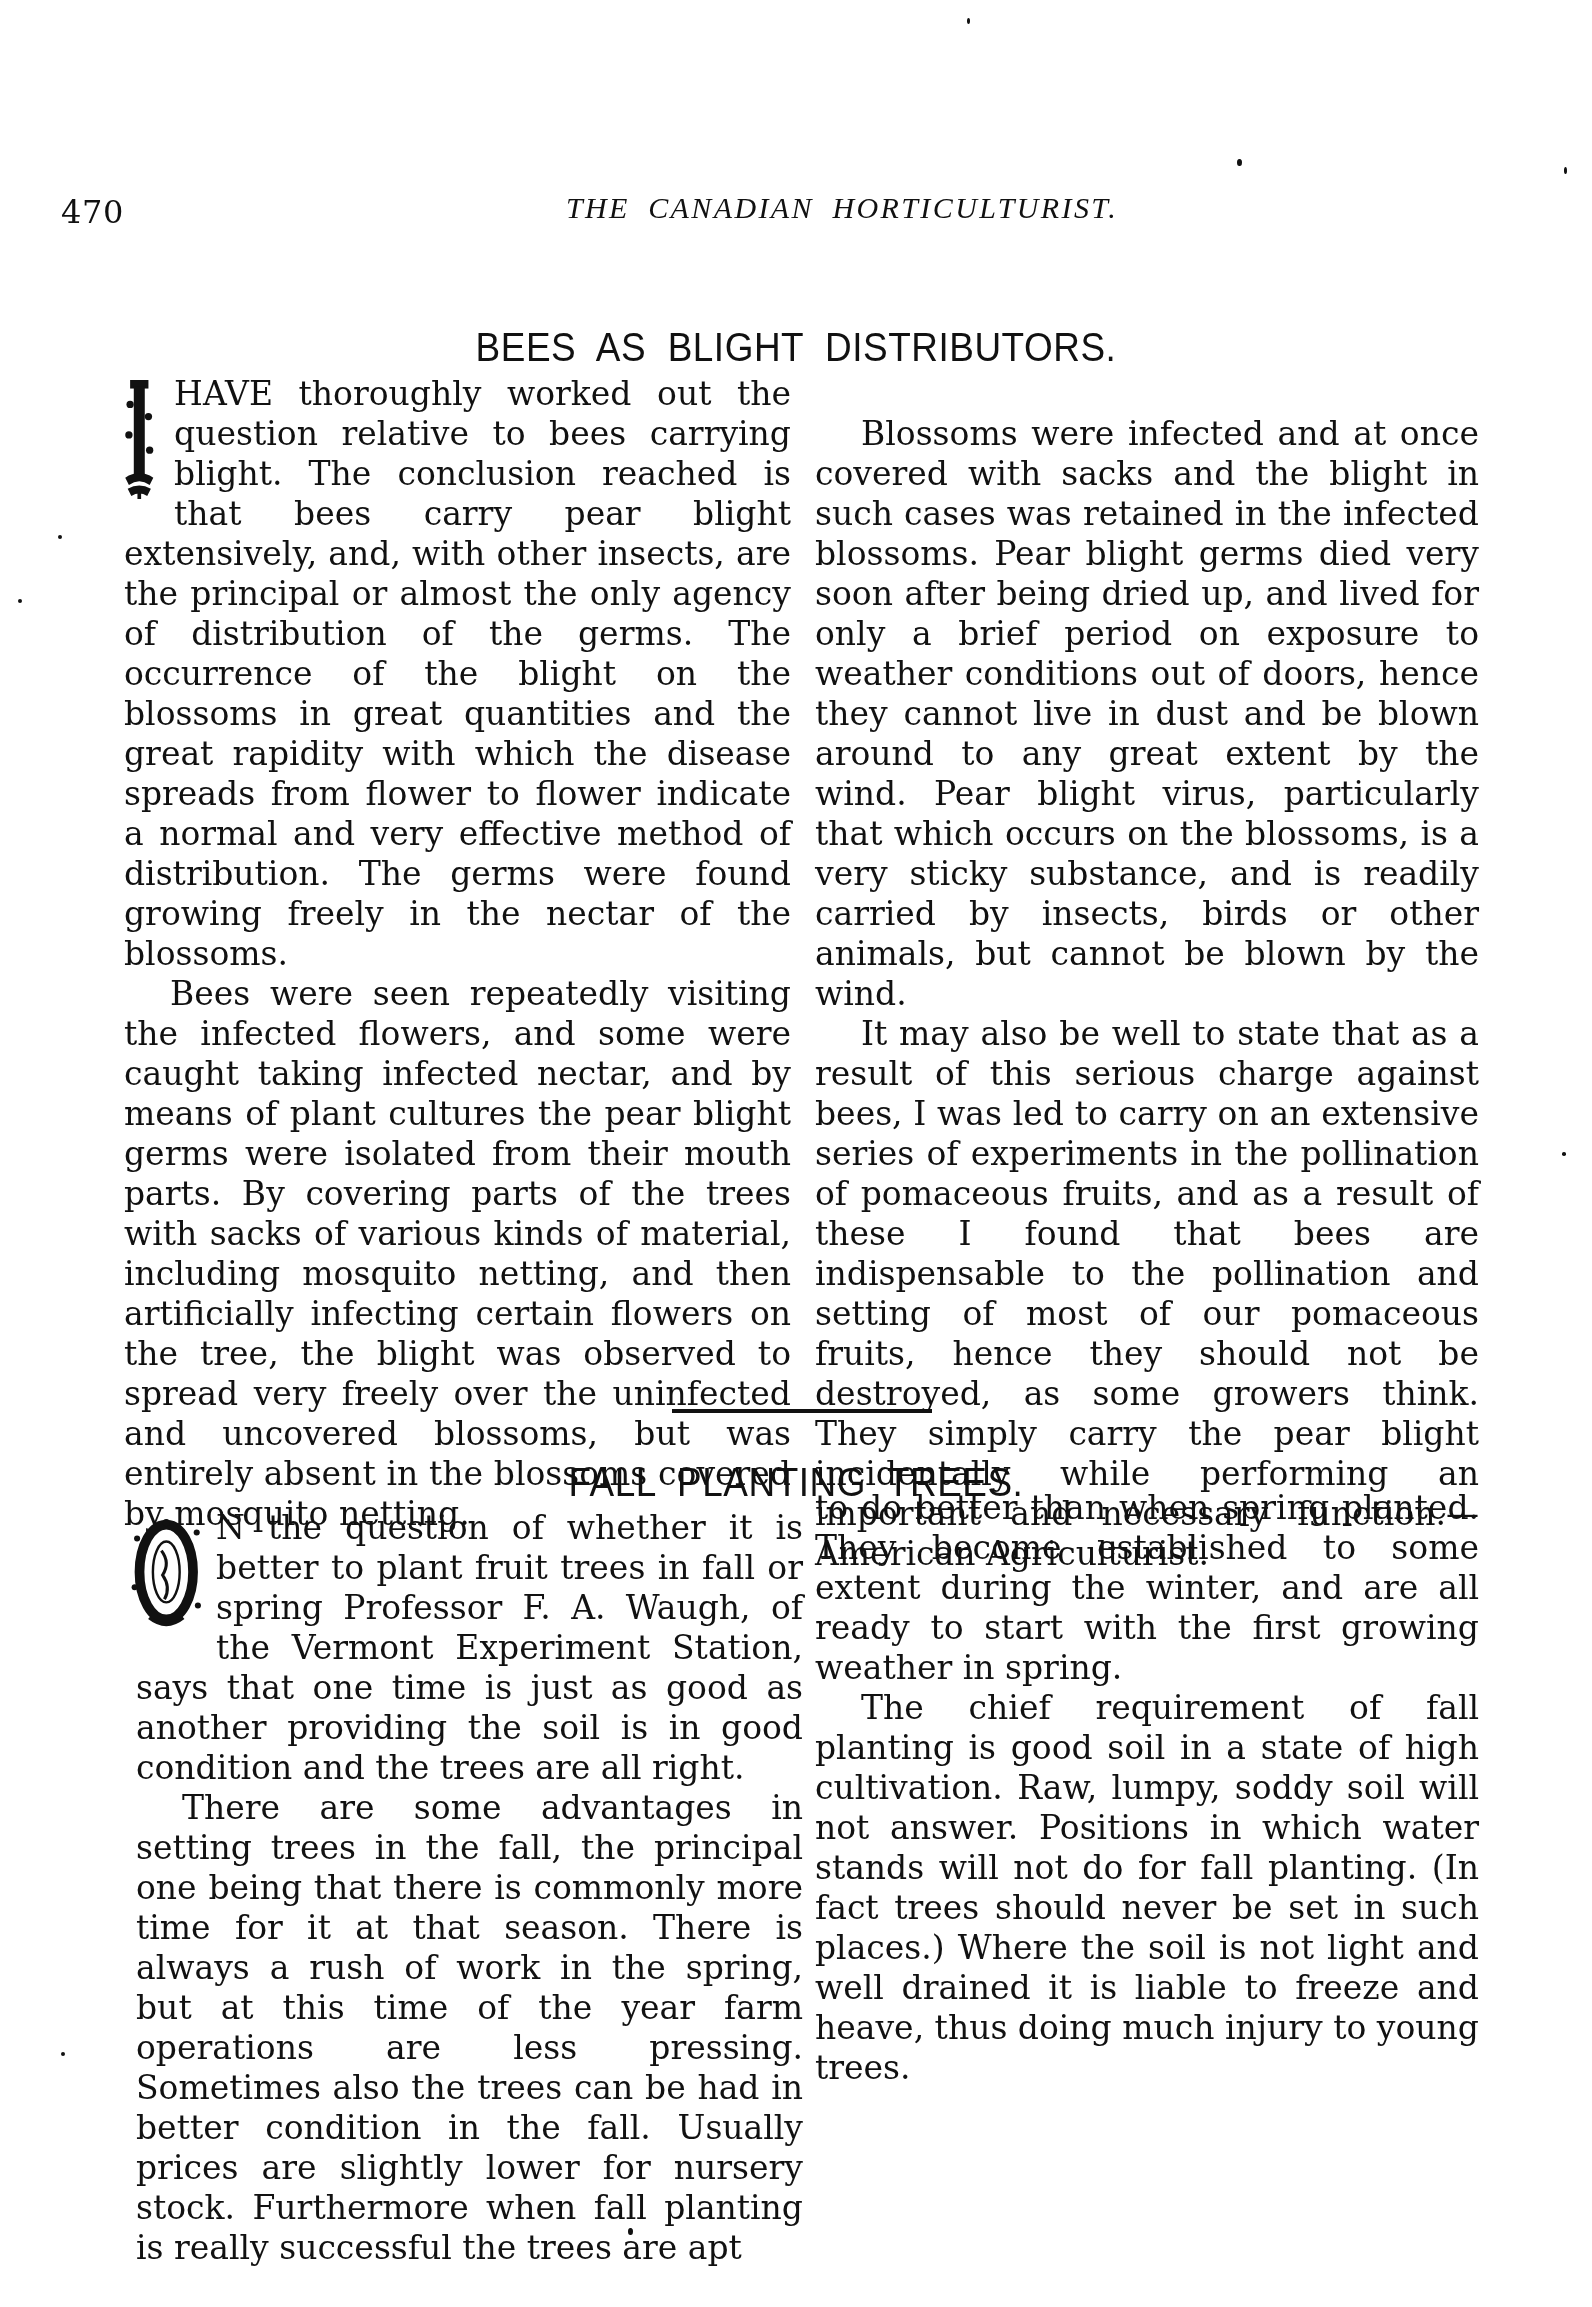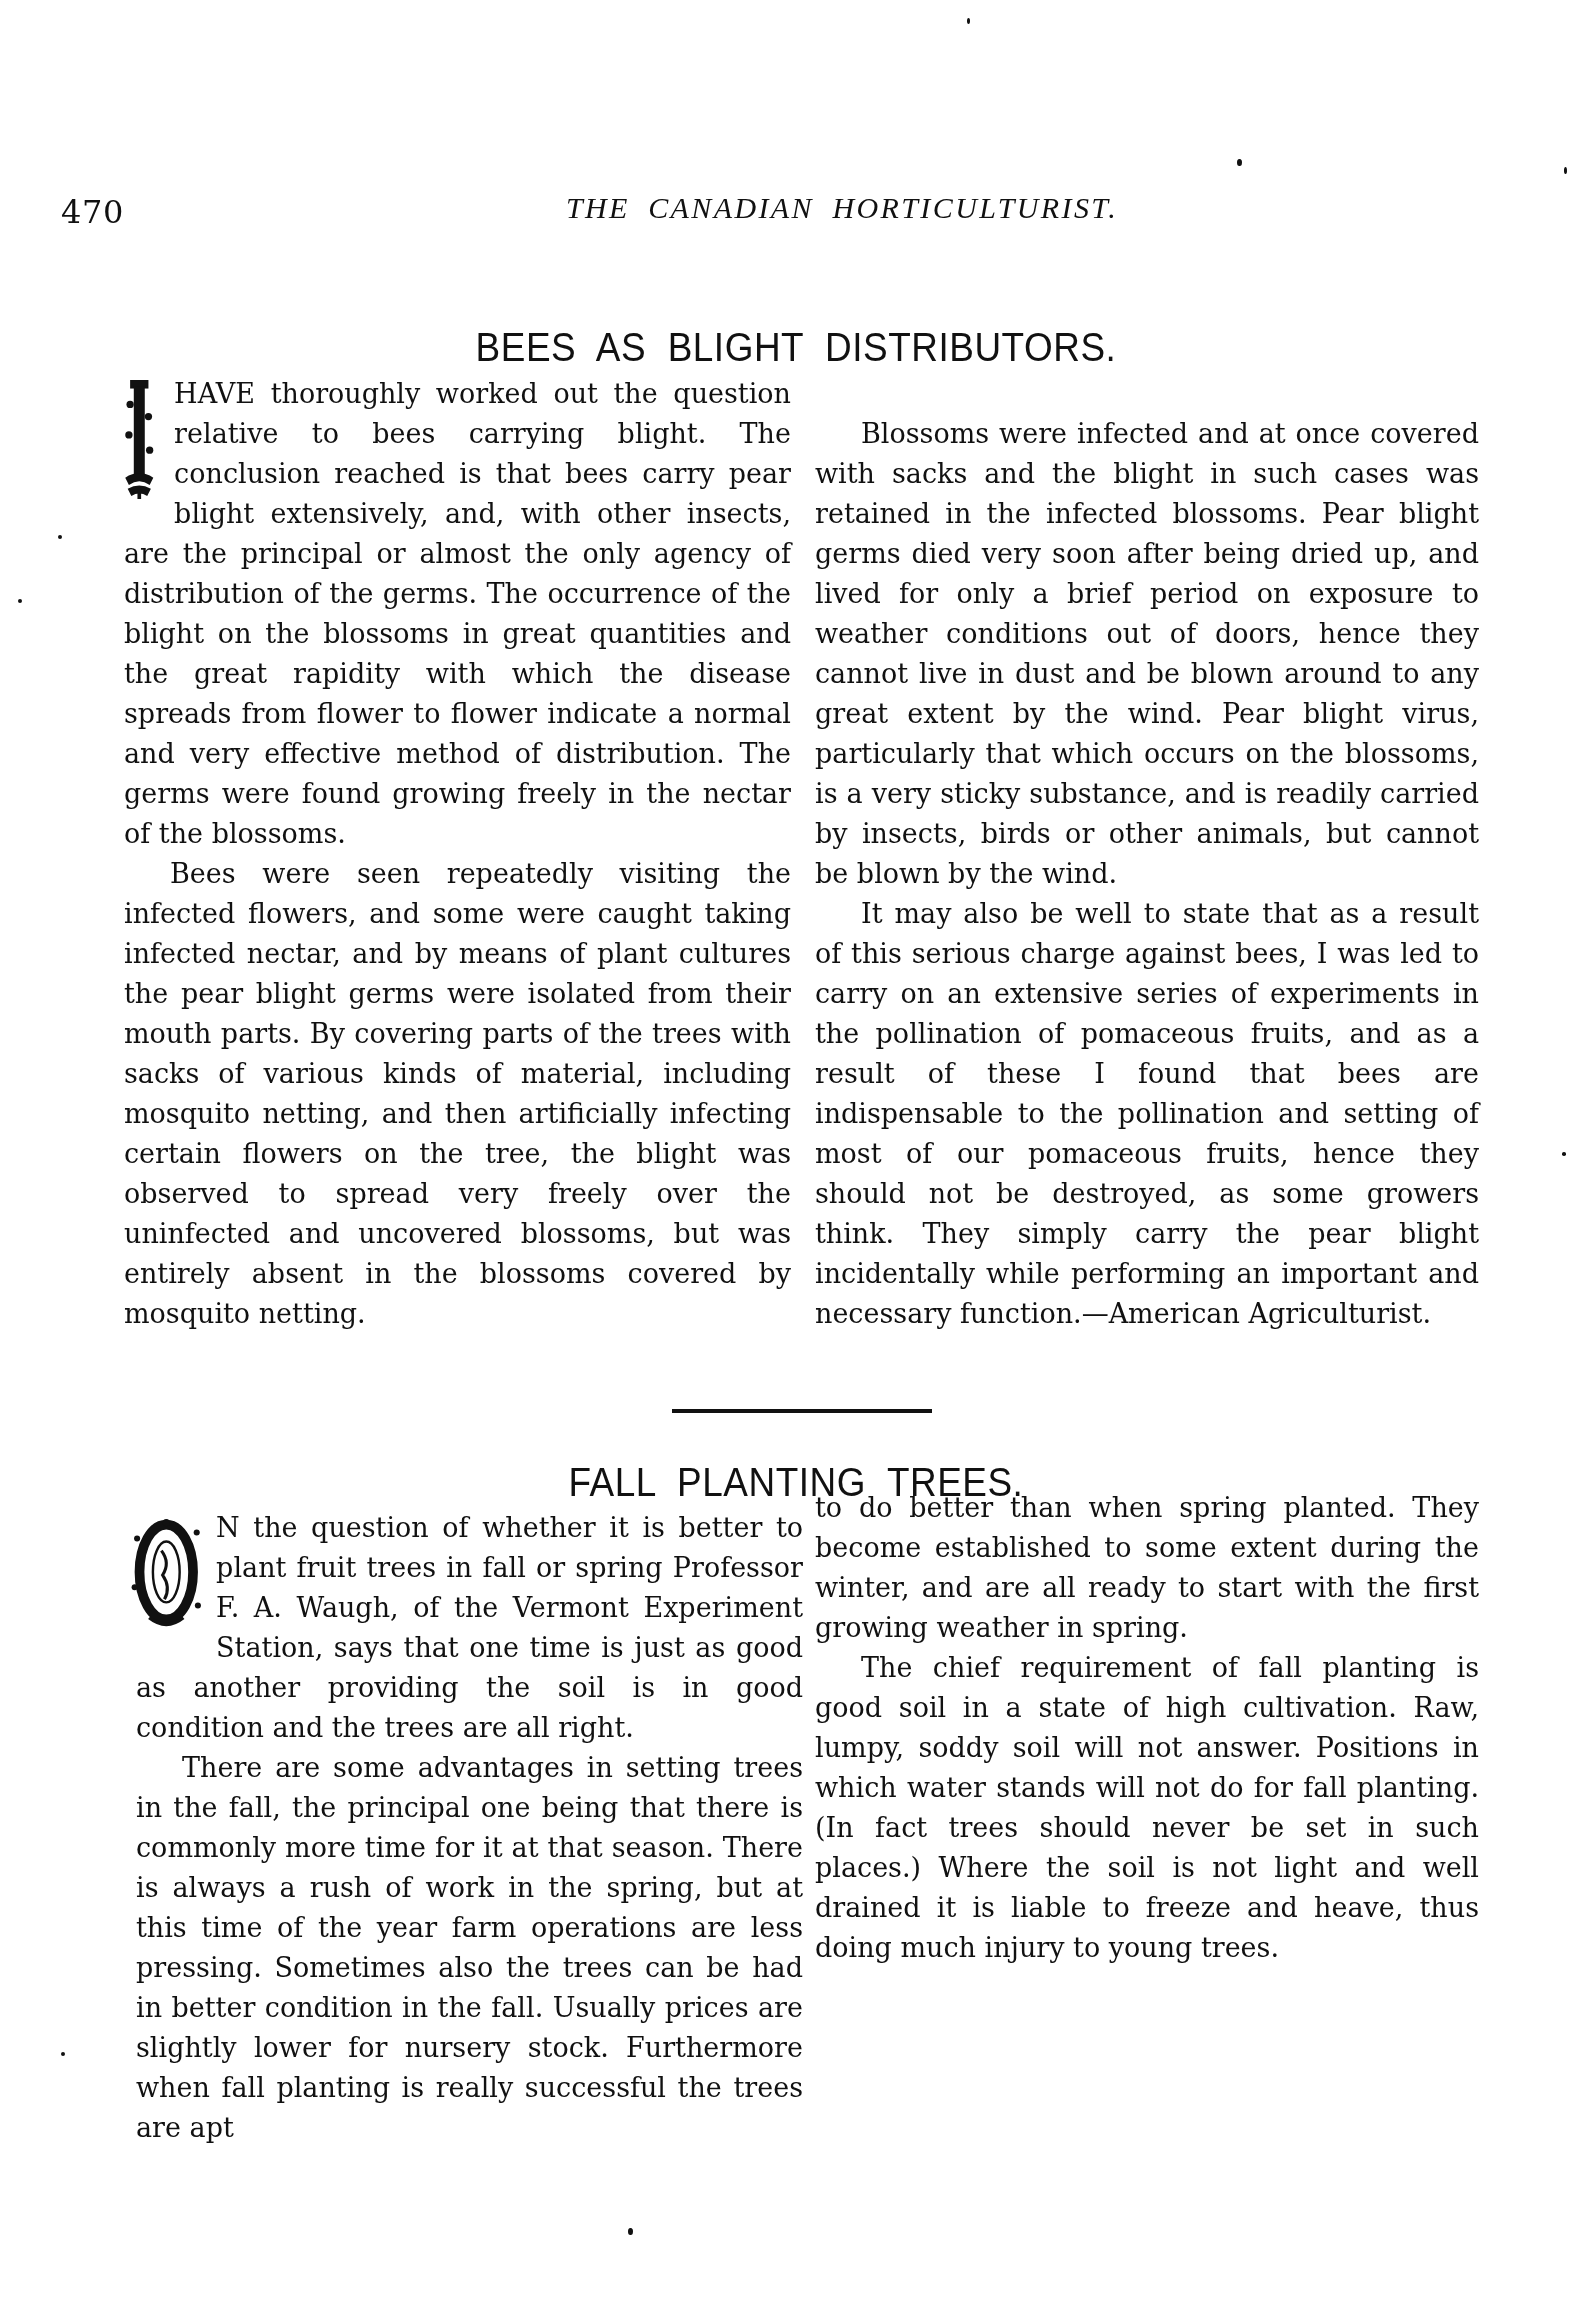--- a/index.html
+++ b/index.html
@@ -21,21 +21,21 @@
   .article-title {
     position: absolute; left: 0; width: 1592px; text-align: center;
     font-family: "Liberation Sans", sans-serif; font-weight: normal;
     font-size: 41px; letter-spacing: 0.6px; word-spacing: 12px;
     transform: scaleX(0.9);
   }
   #title-bees { top: 297px; }
   #title-fall { top: 1432px; }
   .col {
     position: absolute; width: 667px;
-    font-size: 27px; line-height: 40px;
+    font-size: 33px; line-height: 40px;
     text-align: justify; hyphens: manual;
   }
   .col p { margin: 0; text-indent: 46px; }
   .col p.noindent { text-indent: 0; }
   #bees-left  { left: 124px; top: 374px; }
   #bees-right { left: 815px; top: 394px; width: 664px; margin-top: 20px; }
   #fall-left  { left: 124px; top: 1508px; margin-left: 12px; }
   #fall-right { left: 815px; top: 1488px; width: 664px; }
   .dropcap {
     float: left; width: 73px; height: 119px; margin: 6px 12px 0 -4.9px;

